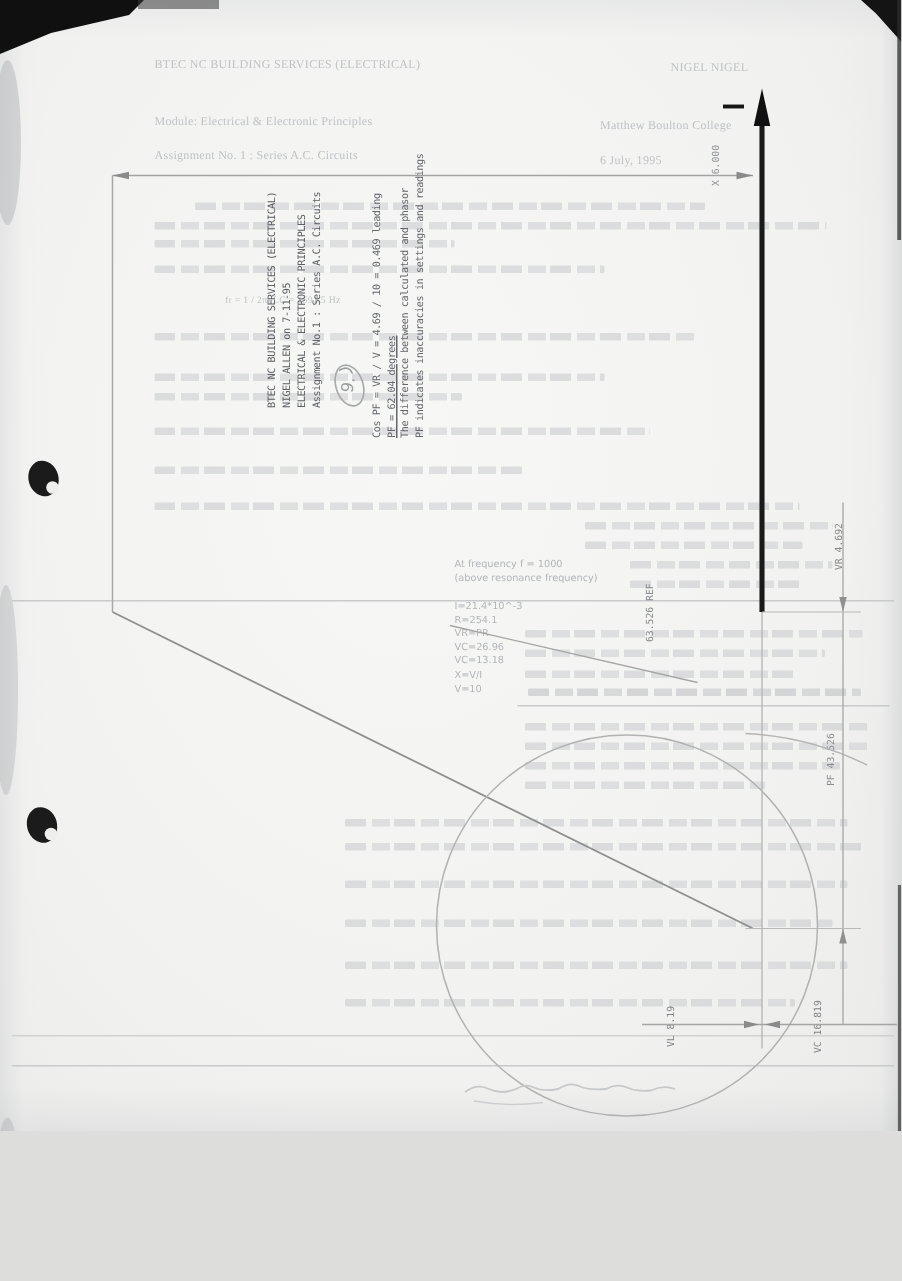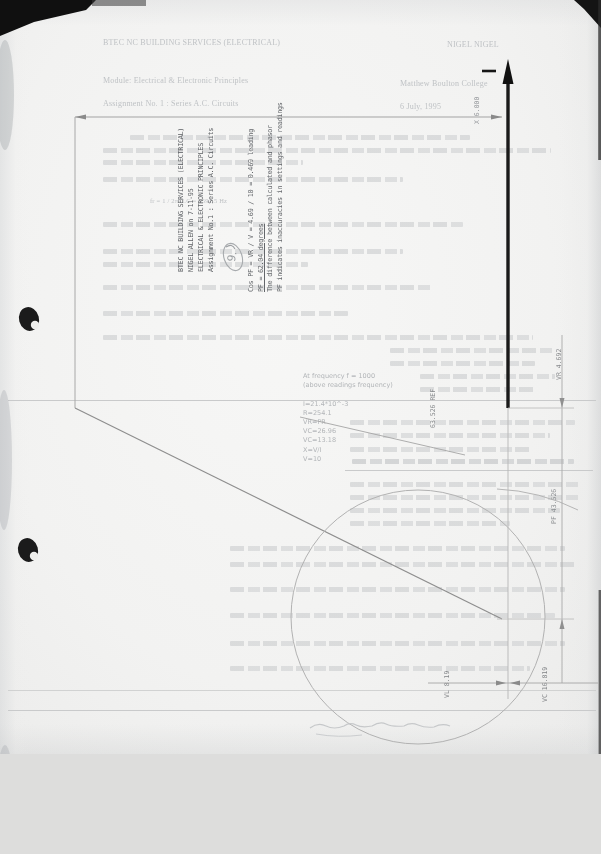--- a/index.html
+++ b/index.html
@@ -73,21 +73,21 @@
     <div class="fbar" style="left:230px;top:641px;width:335px;"></div>
     <div class="fbar" style="left:230px;top:666px;width:300px;"></div>
 
     <div class="frule" style="left:8px;top:400px;width:588px;"></div>
     <div class="frule" style="left:345px;top:470px;width:248px;"></div>
     <div class="frule" style="left:8px;top:690px;width:588px;opacity:.8;"></div>
     <div class="frule" style="left:8px;top:710px;width:588px;"></div>
 
     <div class="faintlist" style="position:absolute;left:303px;top:344px;margin-top:28px;">
       <div>At frequency f = 1000</div>
-      <div>(above readings frequency)</div>
+      <div>(above resonance frequency)</div>
       <div></div>
       <div>I=21.4*10^-3</div>
       <div>R=254.1</div>
       <div>VR=PR</div>
       <div>VC=26.96</div>
       <div>VC=13.18</div>
       <div>X=V/I</div>
       <div>V=10</div>
     </div>
   </div>

